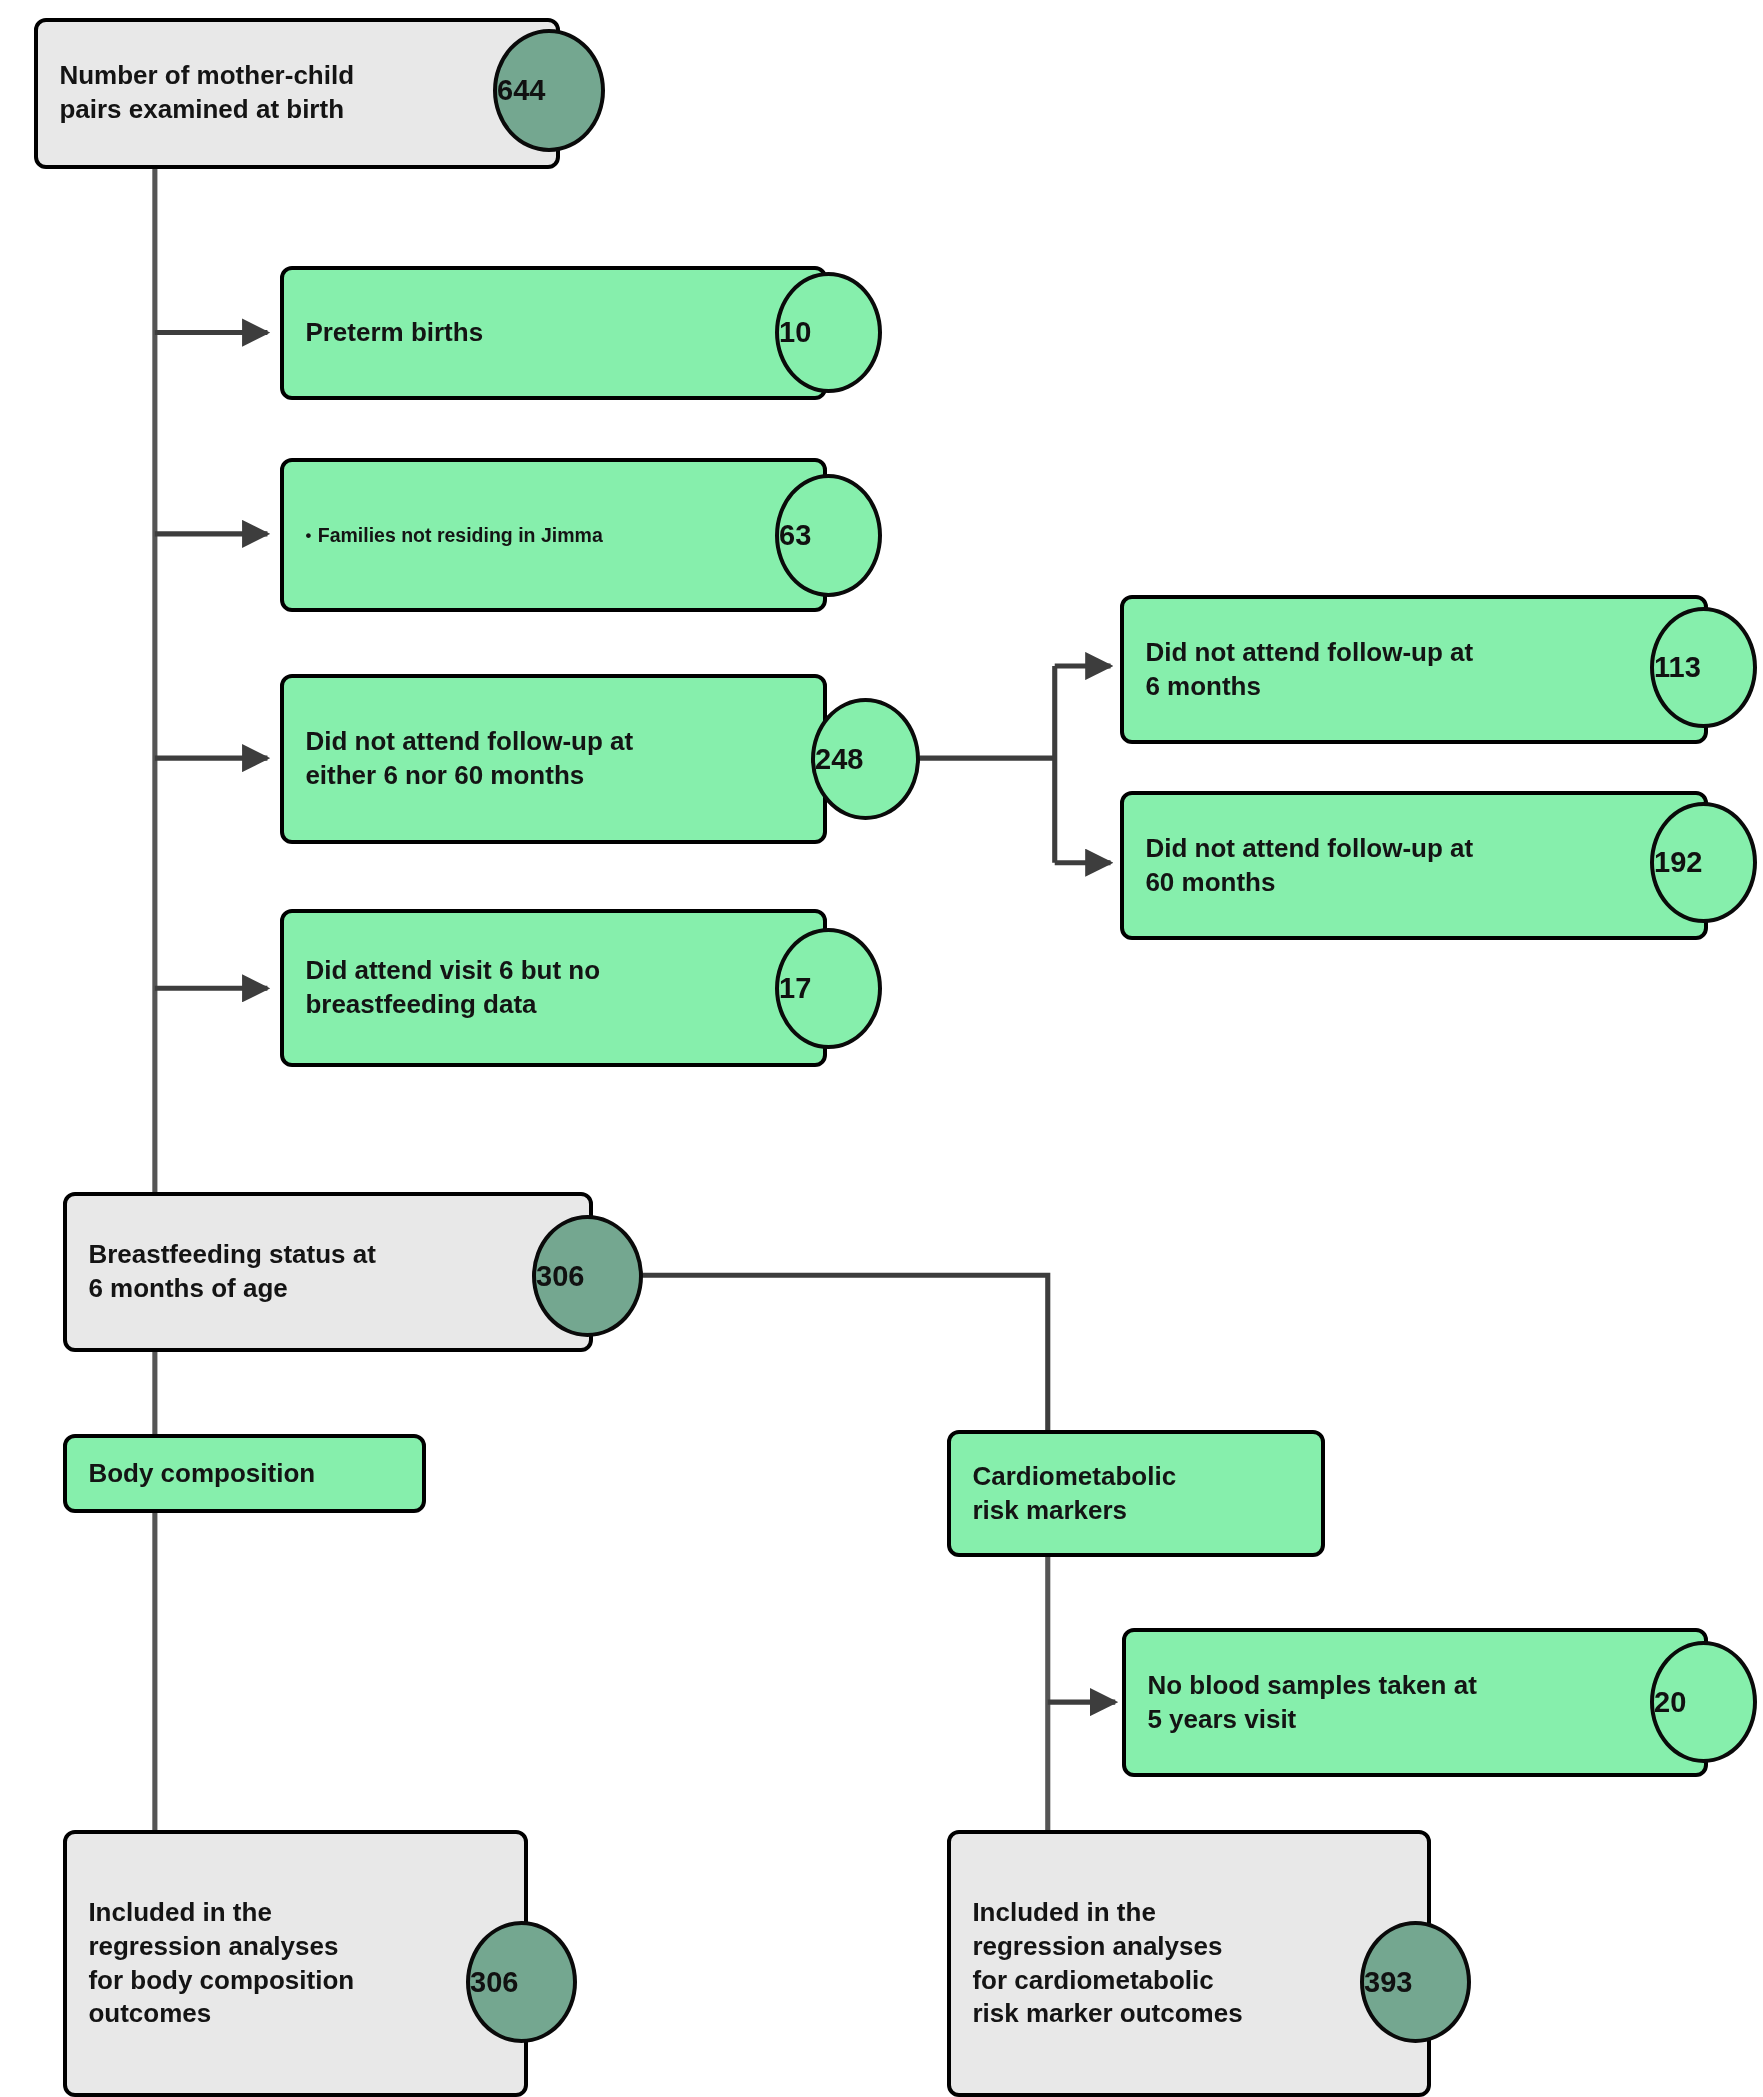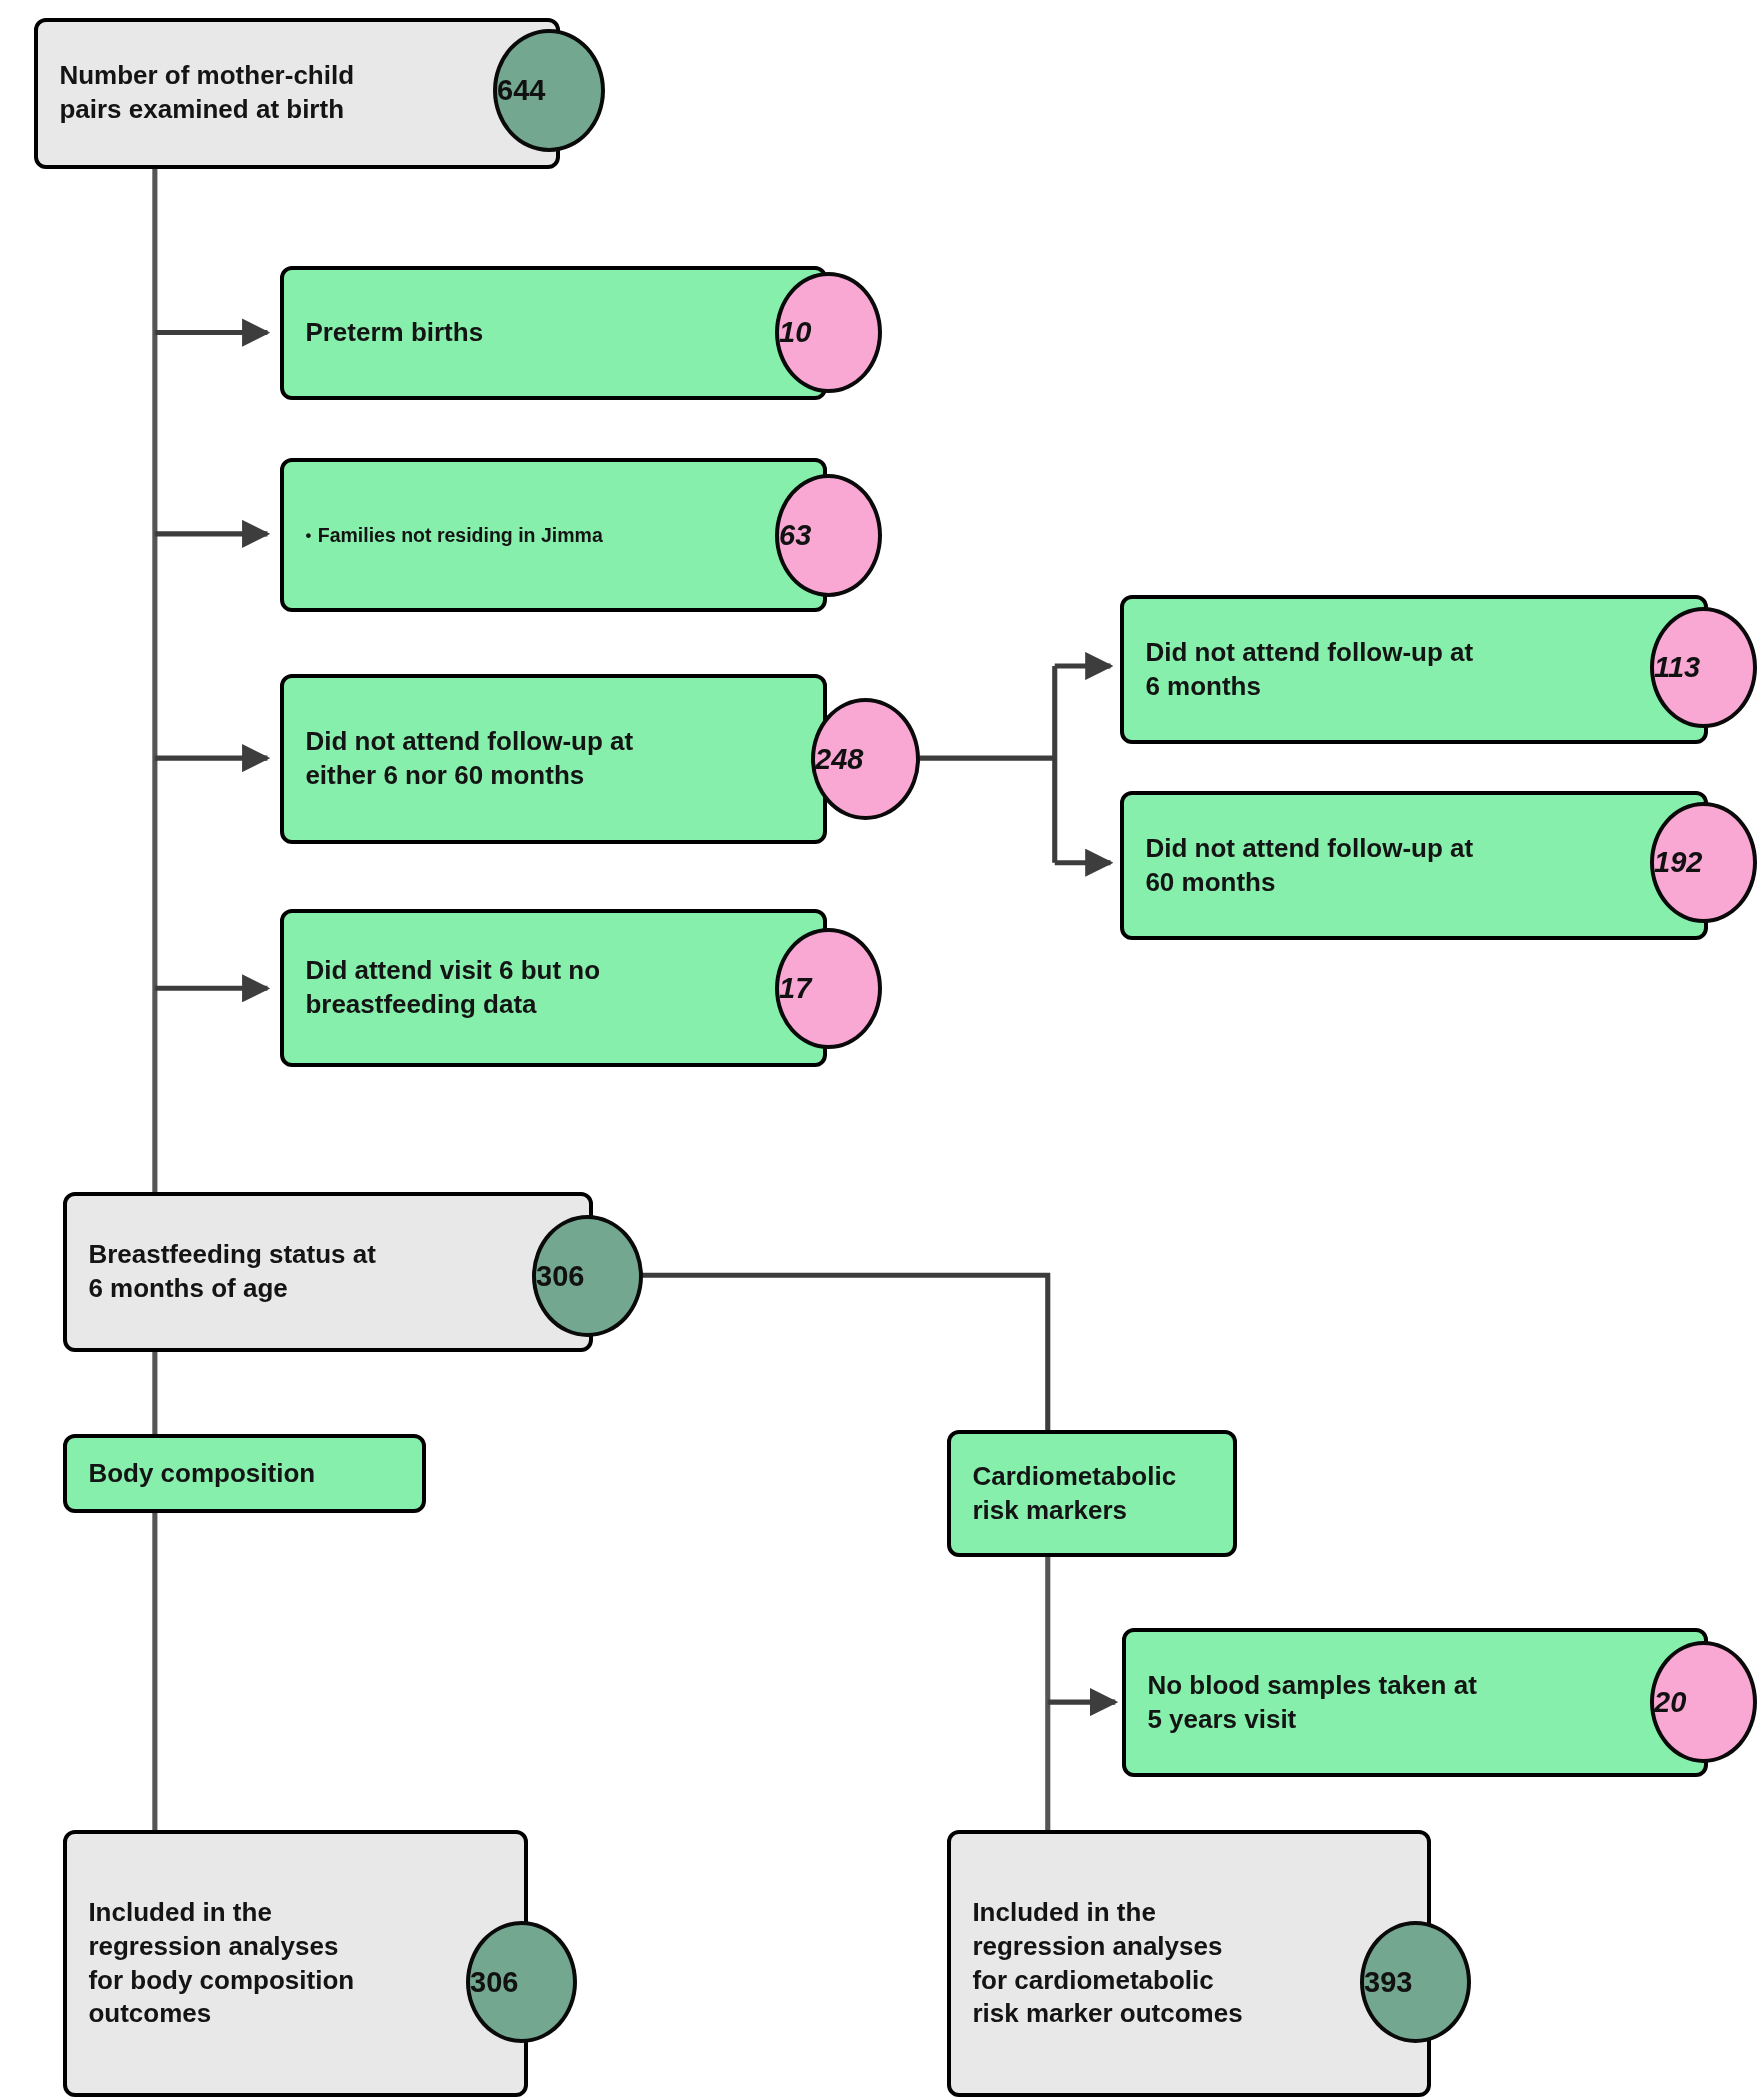--- a/index.html
+++ b/index.html
@@ -79,21 +79,21 @@
     border: 4.2px solid #0a0a0a;
     border-radius: 50%;
     display: flex;
     align-items: center;
     justify-content: flex-start;
     font-weight: bold;
     color: #111111;
     z-index: 9;
   }
   .badge.dark  { background: #74a790; }
-  .badge.light { background: #f9a8d4; font-style: italic; }
+  .badge.light { background: #86efac; }
 
   
   .fs-main   { font-size: 26px; }
   .fs-sub    { font-size: 19.5px; }
   .fs-badge  { font-size: 29px; }
 </style>
 </head>
 <body>
 
 <div id="flow-root">
@@ -211,21 +211,21 @@
   <div class="badge dark fs-badge" style="left:512px; top:1215px; width:111px; height:122px;">
       <span>306</span>
     </div>
 
   <div class="node" style="left:43px; top:1434px; width:363px; height:79px;">
     <div class="textwrap">
       <span class="label fs-main">Body composition</span>
     </div>
   </div>
 
-  <div class="node" style="left:927px; top:1430px; width:290px; height:127px;">
+  <div class="node" style="left:927px; top:1430px; width:378px; height:127px;">
     <div class="textwrap">
       <span class="label fs-main">Cardiometabolic
 risk markers</span>
     </div>
   </div>
 
   <div class="node" style="left:1102px; top:1628px; width:586px; height:149px;">
     <div class="textwrap">
       <span class="label fs-main">No blood samples taken at
 5 years visit</span>

